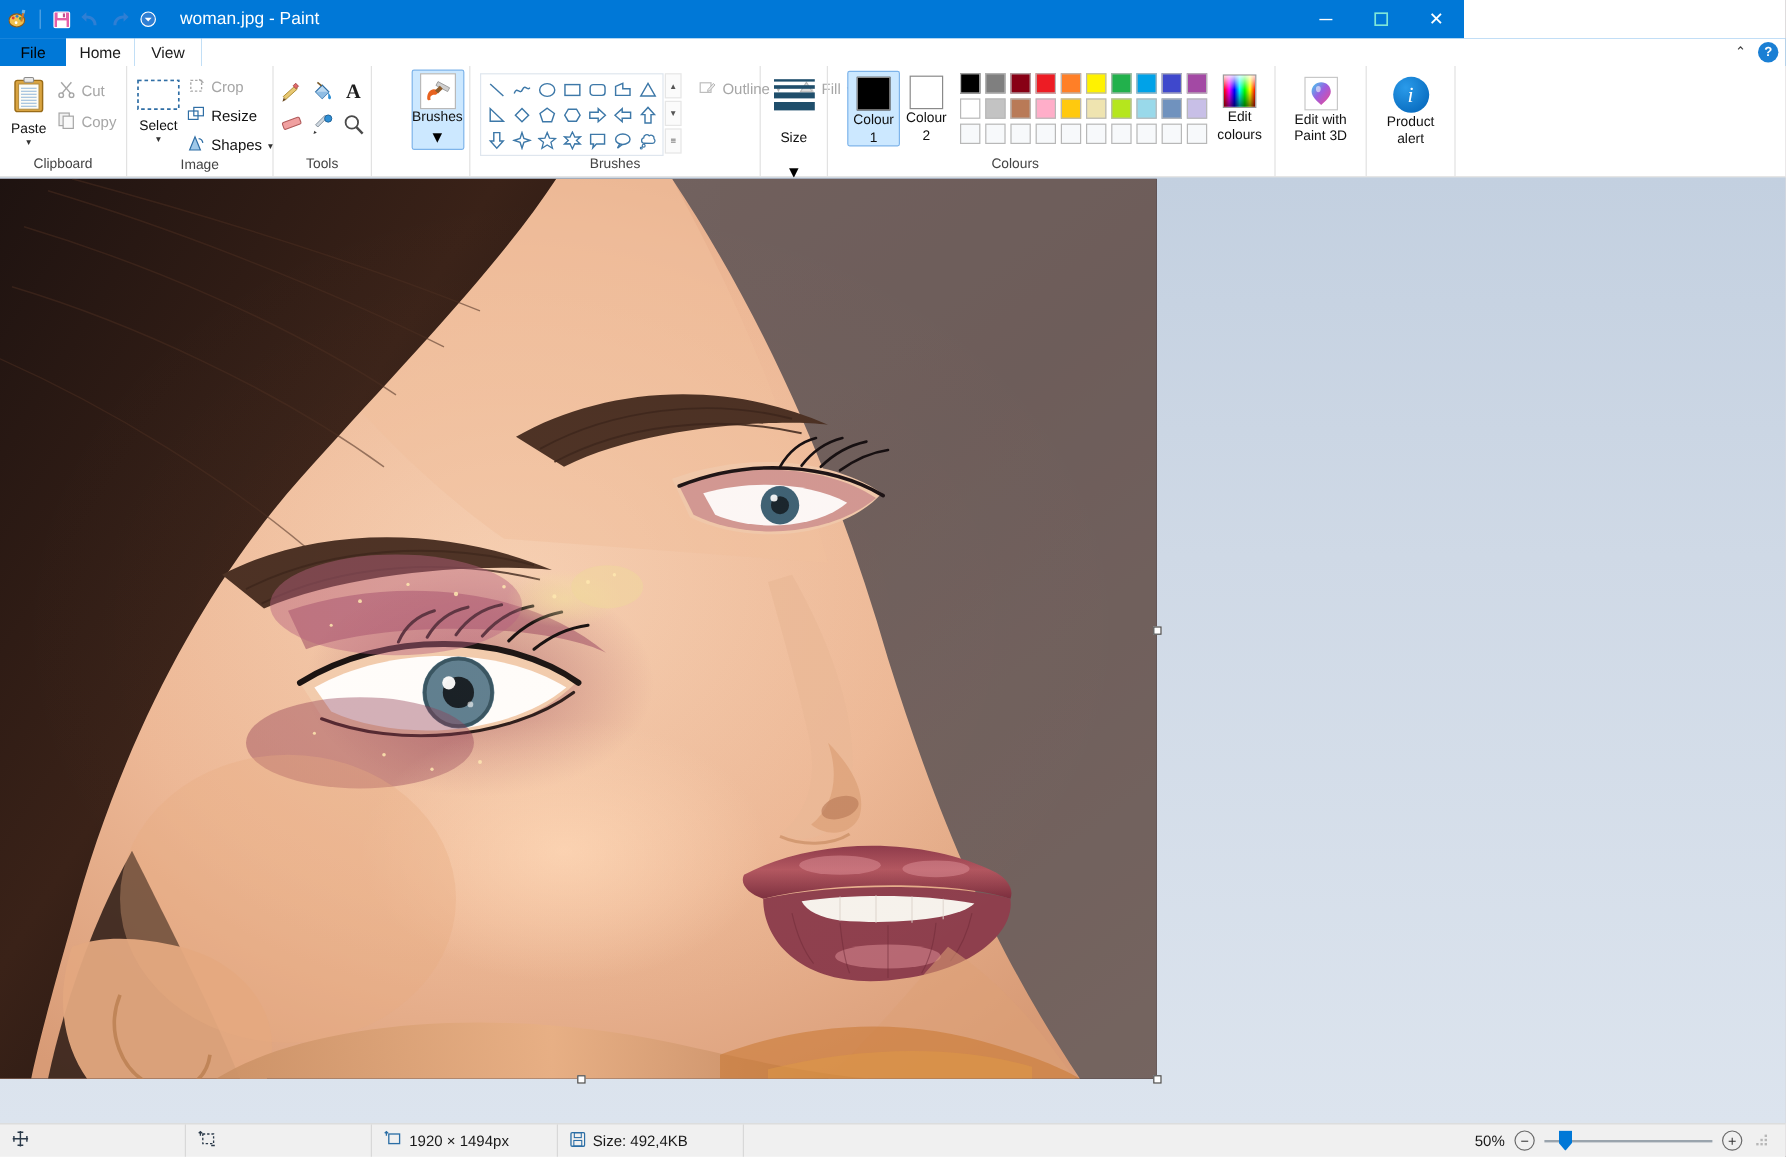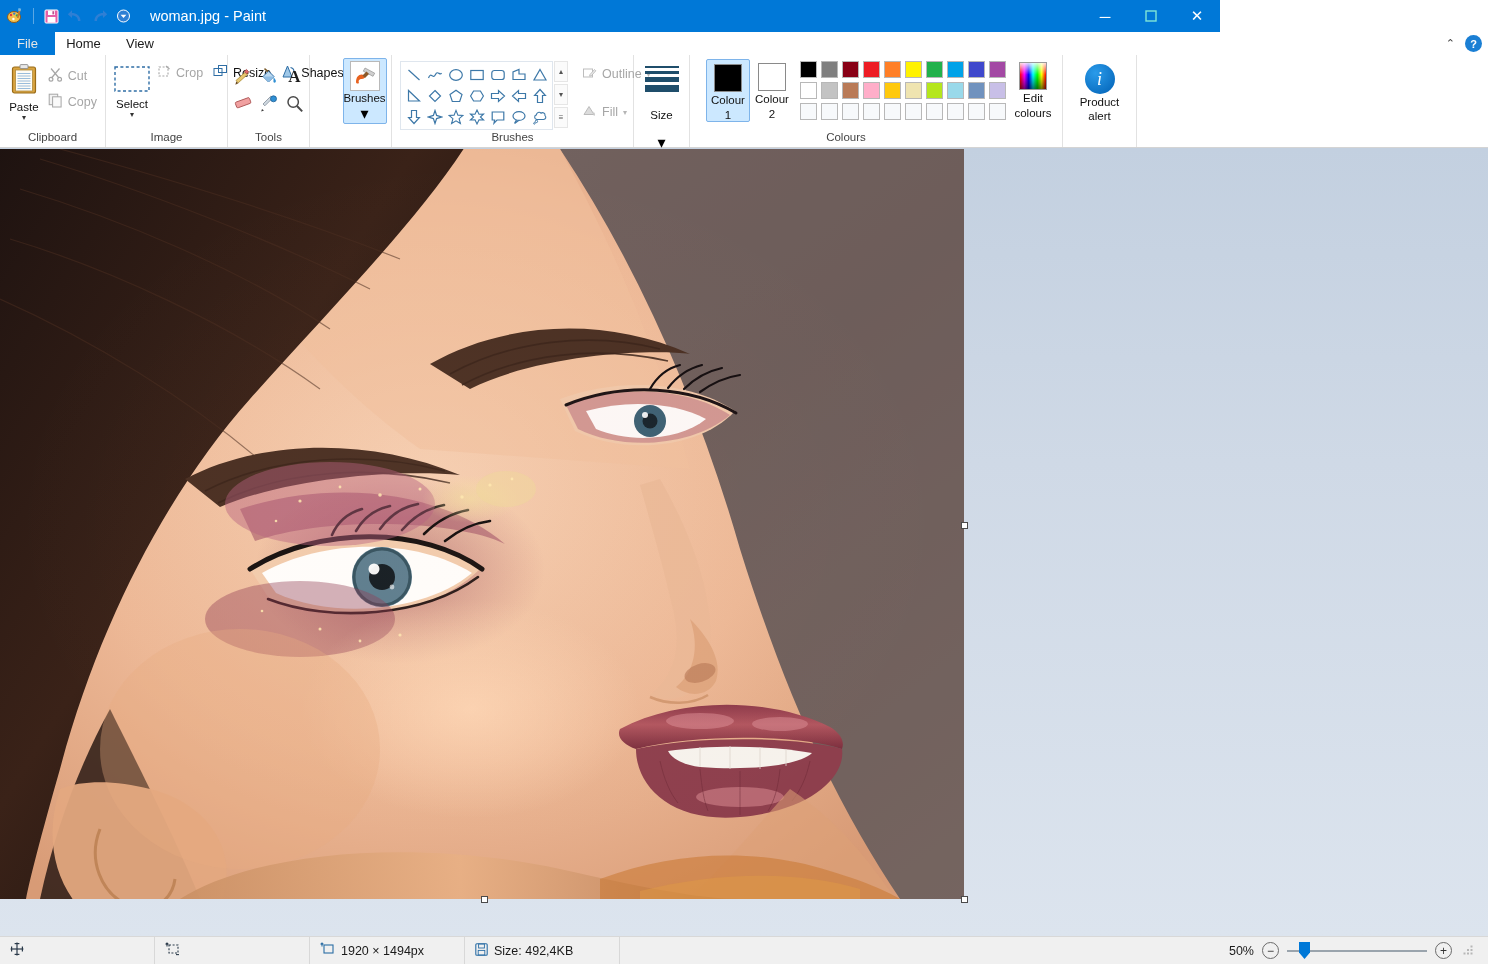--- a/index.html
+++ b/index.html
@@ -34,21 +34,21 @@
 
   
   .tabstrip {
     position: absolute; top: 32px; left: 0; width: 1488px; height: 23px;
     background: #0078d7;
   }
   .tab {
     position: absolute; top: 0; height: 23px; display: flex; align-items: center;
     justify-content: center; font-size: 13px; padding: 0 14px;
   }
-  .tab.file { left: 0; width: 55px; background: #0078d7; color: #e5e5e5; }
+  .tab.file { left: 0; width: 55px; background: #0078d7; color: #000000; }
   .tab.home { left: 55px; width: 57px; background: #ffffff; color: #1a1a1a; }
   .tab.view { left: 112px; width: 56px; background: #ffffff; color: #1a1a1a; }
   .tabstrip-fill {
     position: absolute; top: 0; left: 168px; right: 0; height: 23px; background: #ffffff;
   }
   .ribbon-right {
     position: absolute; top: 32px; right: 6px; height: 23px; display: flex;
     align-items: center; gap: 10px; z-index: 5;
   }
   .chev-collapse { font-size: 11px; color: #444; }
@@ -336,21 +336,21 @@
       <div class="group-body" style="padding-left:4px;">
         <div class="bigbtn" style="margin-top:4px;width:54px;">
           <span>
             <svg width="36" height="26" viewBox="0 0 36 26">
               <rect x="1" y="1" width="34" height="24" fill="none" stroke="#2f6ea5" stroke-width="1.4" stroke-dasharray="3 2.4"></rect>
             </svg>
           </span>
           <span class="lbl">Select</span>
           <span class="caret">▾</span>
         </div>
-        <div style="display:flex;flex-direction:row;gap:2px;margin-top:3px;margin-left:2px;">
+        <div style="display:flex;flex-direction:column;gap:2px;margin-top:3px;margin-left:2px;">
           <div class="smallbtn disabled">
             <span>
               <svg width="15" height="15" viewBox="0 0 15 15">
                 <rect x="3" y="3" width="9" height="9" fill="none" stroke="#a6a6a6" stroke-width="1.1" stroke-dasharray="2 1.6"></rect>
                 <path d="M10 2 L13.5 5" stroke="#a6a6a6" stroke-width="1.1"></path>
               </svg>
             </span>
             <span>Crop</span>
           </div>
           <div class="smallbtn">
@@ -551,21 +551,21 @@
                   <circle cx="4.4" cy="12.4" r="1.2" fill="none" stroke="#3d78a8" stroke-width="1"></circle>
                   <circle cx="2.4" cy="14.4" r="0.8" fill="none" stroke="#3d78a8" stroke-width="0.9"></circle>
                 </svg>
               </div>
           </div>
           <div class="shape-scroll">
             <div>▴</div>
             <div>▾</div>
             <div>≡</div>
           </div>
-          <div style="display:flex;flex-direction:column;gap:16px;margin-left:10px;margin-top:2px;">
+          <div style="display:flex;flex-direction:row;gap:6px;margin-left:10px;margin-top:2px;">
             <div class="smallbtn disabled">
               <span>
                 <svg width="15" height="15" viewBox="0 0 15 15">
                   <rect x="1.5" y="4" width="9" height="8" fill="none" stroke="#bdbdbd" stroke-width="1"></rect>
                   <path d="M8 9.5 L12.5 4.5 L13.8 5.8 L9.3 10.8 L7.6 11.2 Z" fill="#e9e9e9" stroke="#b5b5b5" stroke-width="0.8"></path>
                 </svg>
               </span>
               <span>Outline</span>
               <span style="font-size:8px;color:#b5b5b5;">▾</span>
             </div>
@@ -707,20 +707,42 @@
           </div>
         <div class="editcolours">
           <div class="thumb"></div>
           <span class="lbl">Edit</span>
           <span class="lbl">colours</span>
         </div>
       </div>
       <div class="group-label" style="padding-right:60px;">Colours</div>
     </div>
 
+    <div class="group" style="width:76px;">
+      <div class="group-body" style="justify-content:center;padding-top:6px;">
+        <div class="bigbtn" style="width:70px;">
+          <div class="p3d-thumb">
+            <svg width="22" height="22" viewBox="0 0 22 22">
+              <defs>
+                <linearGradient id="p3g" x1="0" y1="0" x2="1" y2="1">
+                  <stop offset="0%" stop-color="#3fd2f0"></stop>
+                    <stop offset="45%" stop-color="#9b5fe0"></stop>
+                  <stop offset="100%" stop-color="#f0478f"></stop>
+                </linearGradient>
+              </defs>
+              <path d="M11 1.5 C15.5 1.5 19 5 19 9.2 C19 13.4 14.4 17.4 11 20.5 C7.6 17.4 3 13.4 3 9.2 C3 5 6.5 1.5 11 1.5 Z" fill="url(#p3g)"></path>
+              <ellipse cx="8.6" cy="7.2" rx="2" ry="2.6" fill="#ffffff" opacity="0.55"></ellipse>
+            </svg>
+          </div>
+          <span class="lbl">Edit with</span>
+          <span class="lbl">Paint 3D</span>
+        </div>
+      </div>
+      <div class="group-label">&nbsp;</div>
+    </div>
 
     <div class="group" style="width:74px;">
       <div class="group-body" style="justify-content:center;padding-top:6px;">
         <div class="bigbtn" style="width:68px;">
           <div class="alert-circle">i</div>
           <span class="lbl">Product</span>
           <span class="lbl">alert</span>
         </div>
       </div>
       <div class="group-label">&nbsp;</div>

